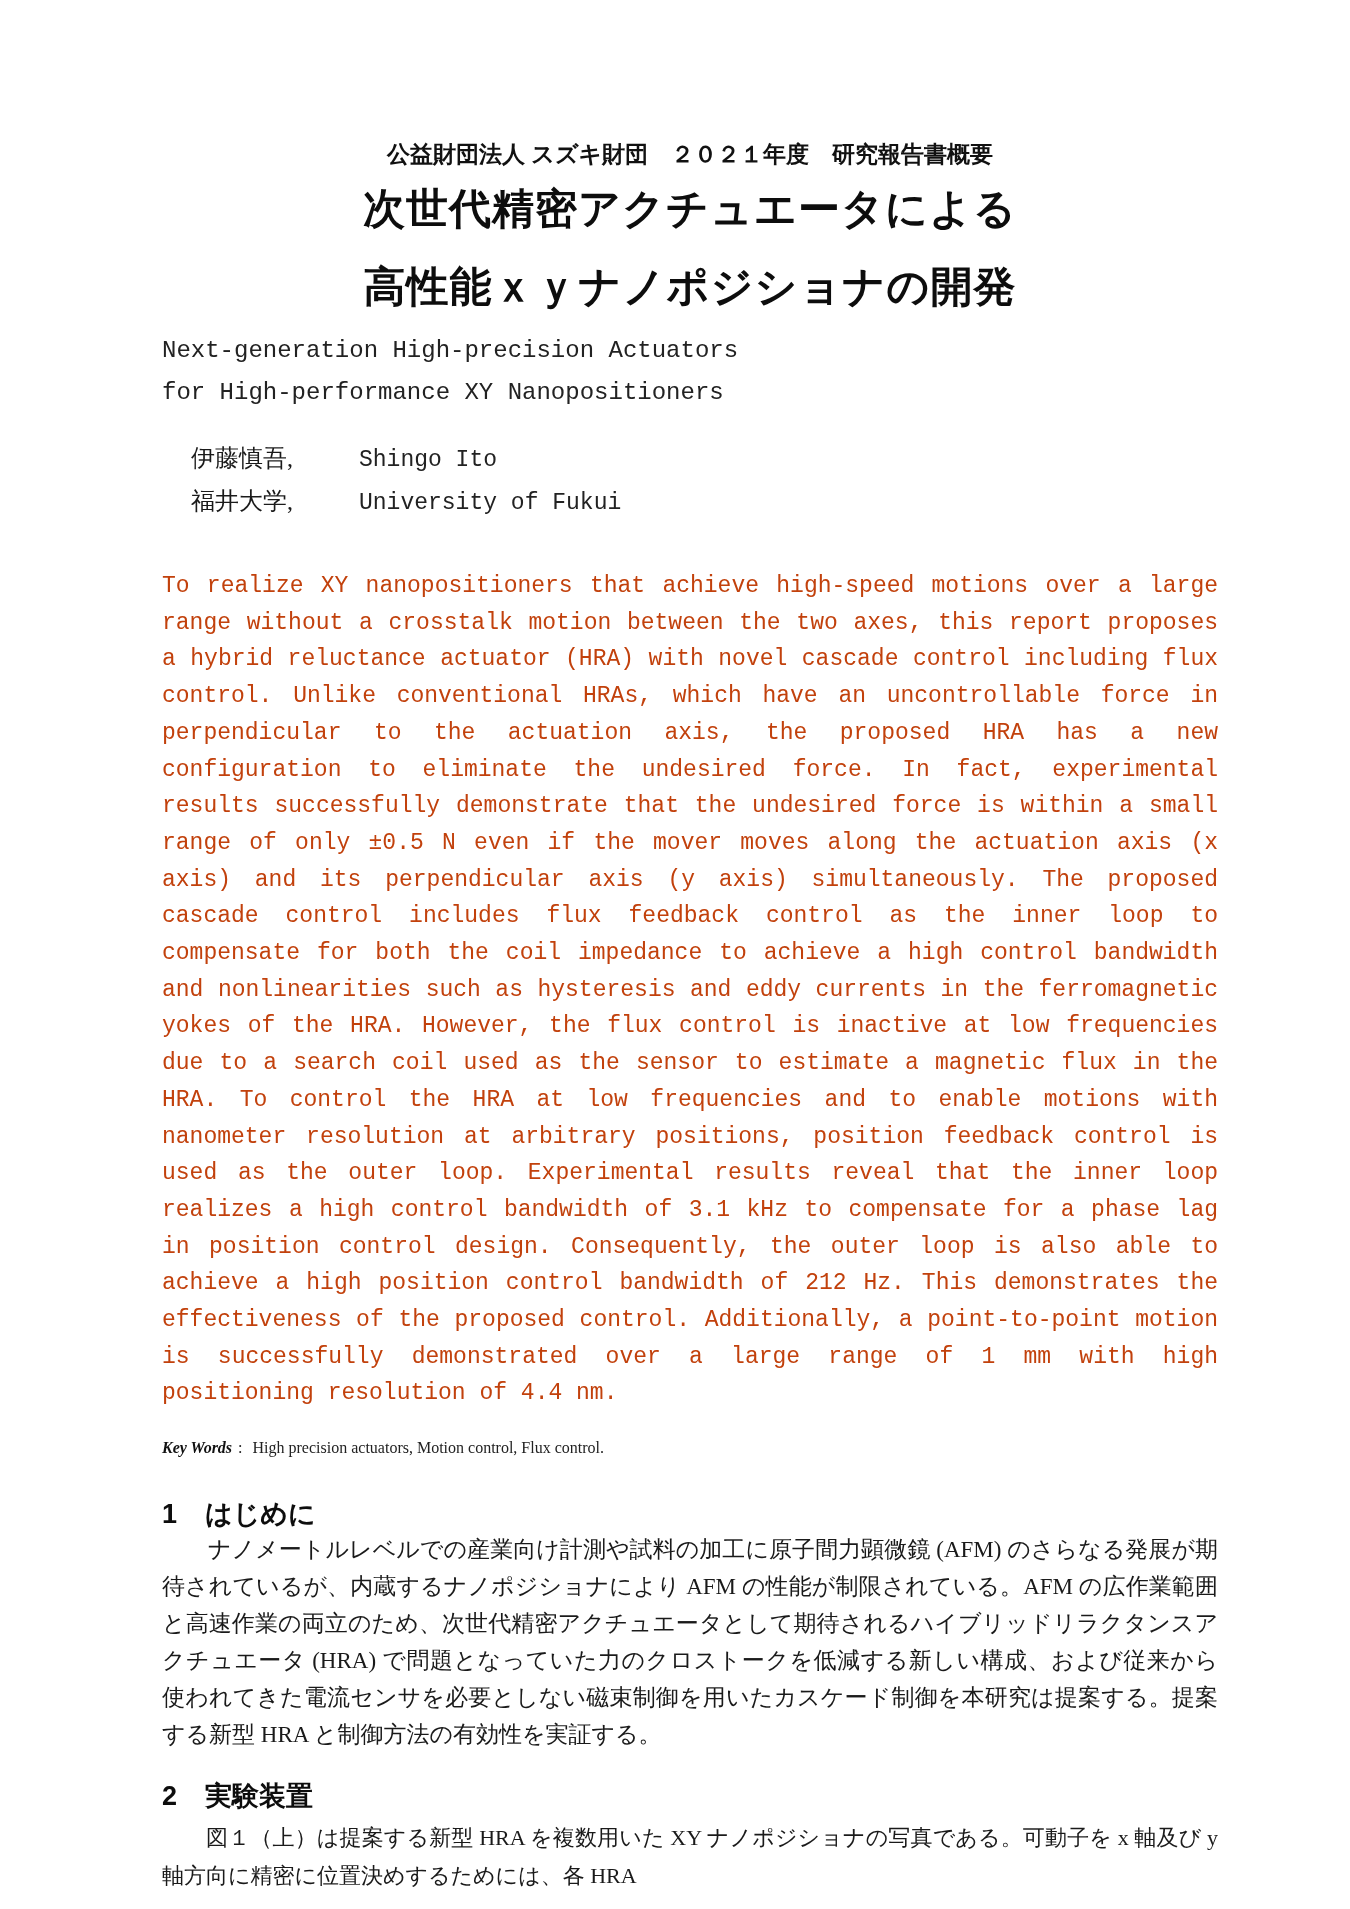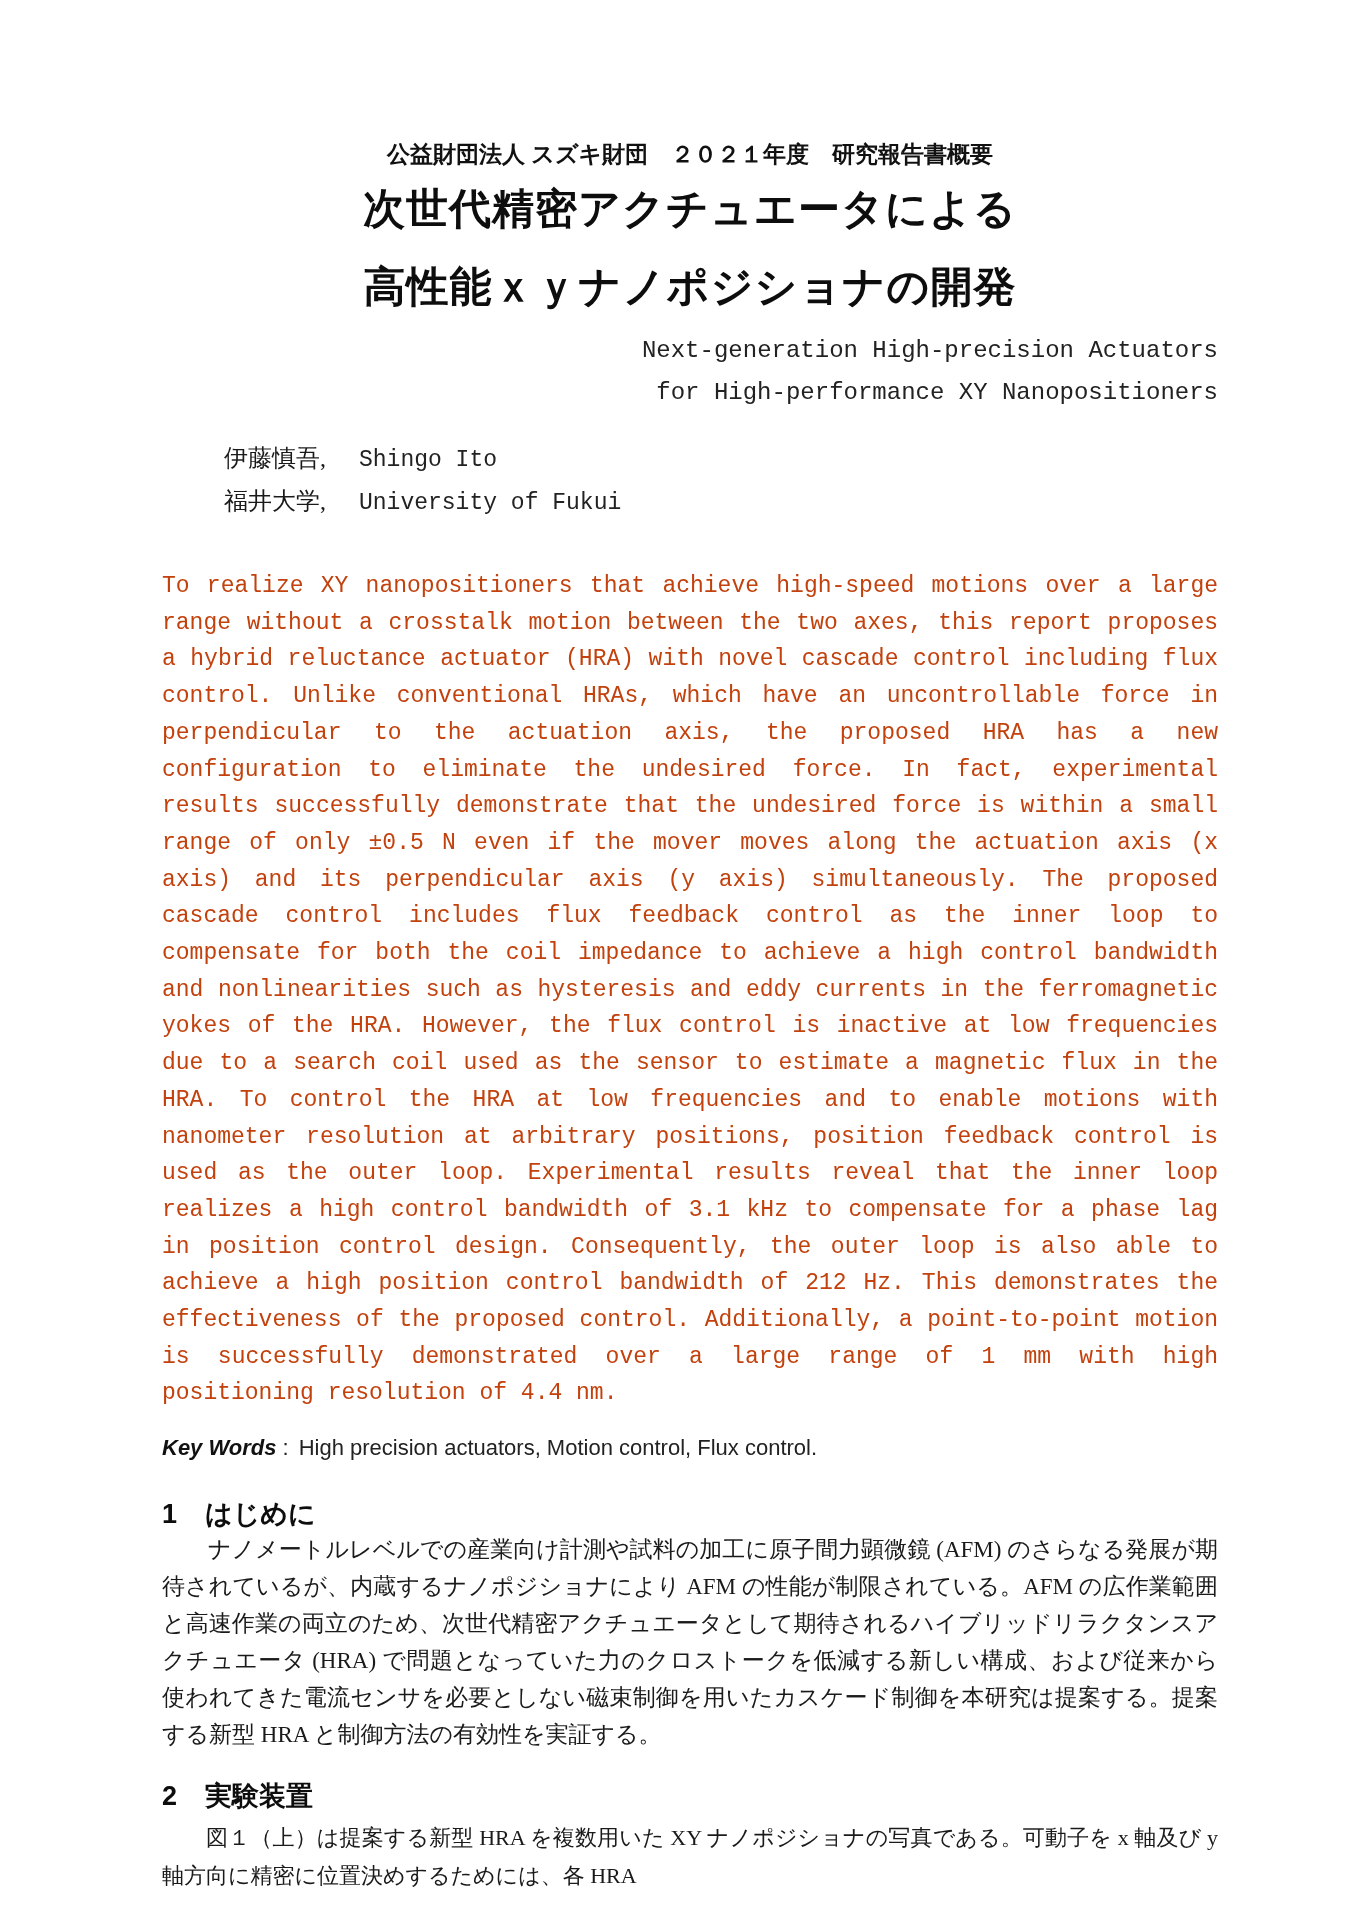--- a/index.html
+++ b/index.html
@@ -34,33 +34,32 @@
     font-size: 42px;
     line-height: 46px;
     color: #0d0d0d;
     letter-spacing: 1px;
   }
   .title-ja.line1 { margin-top: 18px; }
   .title-ja.line2 { margin-top: 32px; }
 
   .title-en {
     margin-top: 20px;
-    text-align: right;
+    text-align: left;
     font-family: "Liberation Mono", "DejaVu Sans Mono", monospace;
     font-size: 24px;
     line-height: 42px;
     color: #222;
   }
 
   .authors {
     margin-top: 24px;
     padding-left: 29px;
     font-size: 24px;
     line-height: 41px;
-    text-align: center;
   }
   .author-row { display: flex; align-items: baseline; }
   .a-ja {
     display: inline-block;
     width: 168px;
     font-family: "Liberation Serif", "DejaVu Serif", serif;
     color: #1a1a1a;
   }
   .a-en {
     font-family: "Liberation Mono", "DejaVu Sans Mono", monospace;
@@ -72,22 +71,22 @@
     margin: 44px 0 0 0;
     font-family: "Liberation Mono", "DejaVu Sans Mono", monospace;
     font-size: 23px;
     line-height: 36.7px;
     text-align: justify;
     color: #c2410c;
   }
 
   .keywords {
     margin: 17px 0 0 0;
-    font-family: Liberation Sans, sans-serif;
-    font-size: 22px;
+    font-family: Liberation Serif, serif;
+    font-size: 16px;
     line-height: 37px;
     color: #222;
   }
   .kw-label { font-weight: bold; font-style: italic; color: #111; }
   .kw-colon { margin: 0 10px 0 6px; }
 
   .sec-h {
     margin: 0;
     font-family: "Liberation Sans", "DejaVu Sans", sans-serif;
     font-weight: bold;

